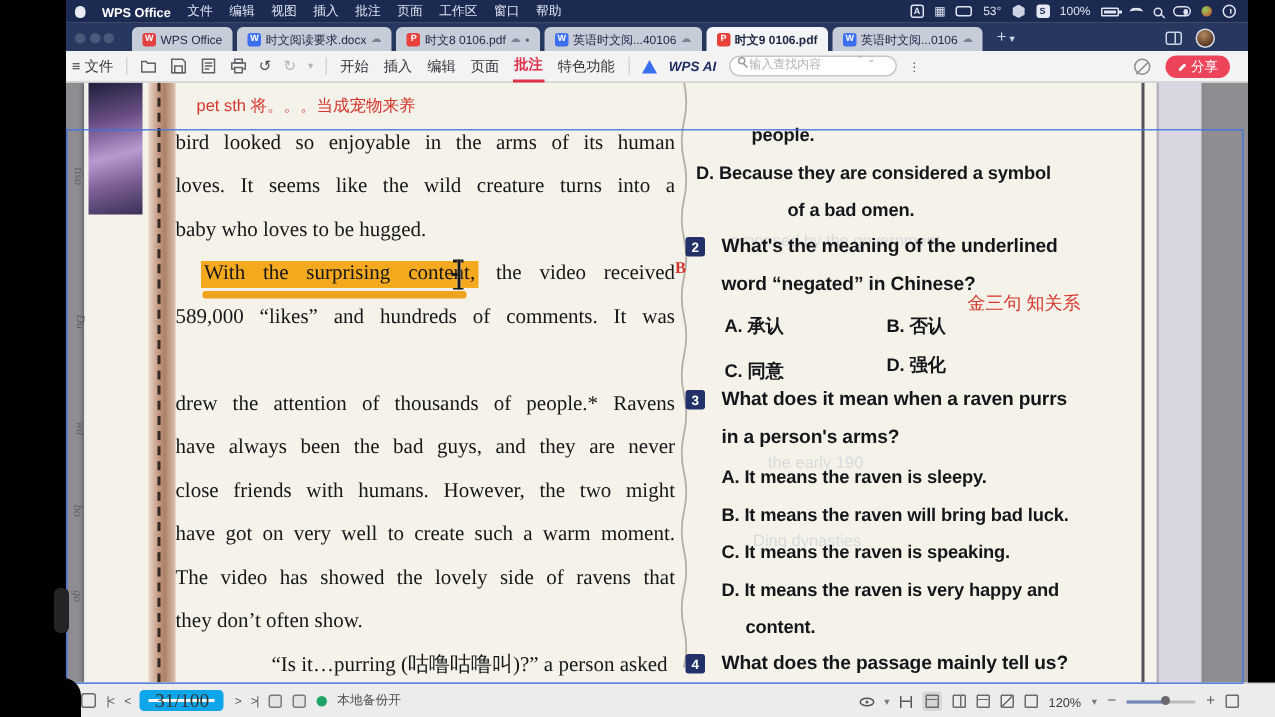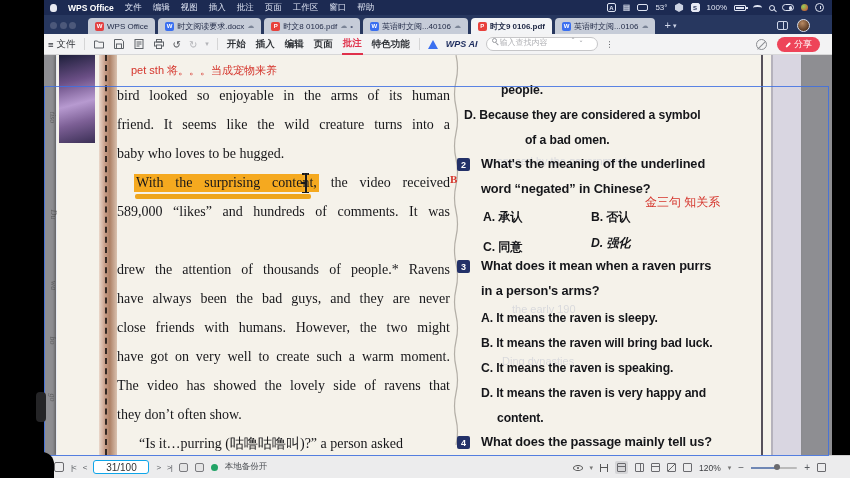--- a/index.html
+++ b/index.html
@@ -51,21 +51,21 @@
             background:radial-gradient(circle at 40% 30%, #b98a63, #5a3a24 70%, #2c1a10); border:1px solid #d8dce8; }
 
   
   #toolbar { position:absolute; left:0; top:34px; width:850px; height:21px; background:#f3f3f4;
              border-bottom:1px solid #d7d7d8; display:flex; align-items:center; padding-left:48px; gap:8px; z-index:5; }
   .tb-file { font-size:9.5px; color:#2f3237; display:flex; align-items:center; gap:3px; }
   .tb-sep { width:1px; height:12px; background:#d5d5d6; }
   .icon-btn { display:flex; align-items:center; }
   .glyph-btn { font-size:10px; color:#4a4d52; }
   .glyph-btn.dim { color:#b3b4b8; }
-  .rtab { font-size:9.5px; color:#2f3237; padding:3px 1px; white-space:nowrap;font-weight:bold; }
+  .rtab { font-size:9.5px; color:#2f3237; padding:3px 1px; white-space:nowrap; }
   .rtab.active { color:#e0314b; font-weight:bold; border-bottom:2px solid #e0314b; }
   .ai-logo { width:0; height:0; border-left:5px solid transparent; border-right:5px solid transparent;
              border-bottom:9px solid #3a6ff0; filter:hue-rotate(0deg); }
   .ai-text { font-size:9px; font-weight:bold; font-style:italic; color:#1d2c5e; }
   #searchbox { display:flex; align-items:flex-start; gap:3px; width:112px; height:14px; background:#fff;
                border:1px solid #c6c6c8; border-radius:7px; padding:0 5px; }
   .mag2 { width:5px; height:5px; border:1px solid #9a9ca1; border-radius:50%; position:relative; flex:none; }
   .mag2 i { position:absolute; right:-2.5px; bottom:-2px; width:3.5px; height:1px; background:#9a9ca1; transform:rotate(45deg); }
   #searchbox input { border:none; outline:none; background:transparent; font-size:8px; width:68px; color:#333; }
   #searchbox input::placeholder { color:#b0b1b5; }
@@ -114,22 +114,22 @@
   #cursor .t { position:absolute; left:1px; top:0; width:7px; height:1.5px; background:#1a1a1a; }
   #cursor .b { position:absolute; left:1px; bottom:0; width:7px; height:1.5px; background:#1a1a1a; }
   #cursor .m { position:absolute; left:0; top:9px; width:4px; height:1.5px; background:#1a1a1a; }
 
   
   #statusbar { position:absolute; left:0; top:455px; width:850px; height:23px; background:#ececed;
                border-top:1px solid #cfcfd0; display:flex; align-items:center; padding-left:54px; gap:7px;
                font-size:8.5px; color:#4a4d52; z-index:60; }
   .sb-ic { width:10px; height:10px; border:1px solid #6a6a6e; border-radius:2px; }
   .navg { font-size:8px; color:#55585d; letter-spacing:-1px; }
-  #pagebox { width:56px; height:14px; background:#fff; border:1px solid #0ea5e9; border-radius:3px;
-             display:flex; align-items:center; justify-content:center; font-size:10px; color:#333; }
+  #pagebox { width:56px; height:14px; background:#fff; border:6px solid #0ea5e9; border-radius:3px;
+             display:flex; align-items:center; justify-content:center; font-size:13px; color:#333;font-family:Liberation Serif, serif; }
   .sq { width:9px; height:9px; border:1px solid #7a7a7e; border-radius:2px; background:#e4e4e5; }
   .gdot { width:7px; height:7px; border-radius:50%; background:#21a366; }
   #sb-right { position:absolute; right:24px; top:0; height:23px; display:flex; align-items:center; gap:7px; }
   .eye { width:10px; height:6px; border:1px solid #555; border-radius:50%; position:relative; }
   .eye i { position:absolute; left:3px; top:1px; width:2.5px; height:2.5px; border-radius:50%; background:#555; }
   .fitH { width:8px; height:8px; border-left:1.5px solid #555; border-right:1.5px solid #555; position:relative; }
   .fitH i { position:absolute; left:0; right:0; top:3px; height:1.5px; background:#555; }
   .pgic { width:9px; height:9px; border:1px solid #6a6a6e; border-radius:1px; position:relative; }
   .pgic.two i { position:absolute; left:3.5px; top:0; bottom:0; width:1px; background:#6a6a6e; }
   .pgic.lines { background:linear-gradient(#6a6a6e 1px,transparent 1px) 0 2px/100% 3px no-repeat padding-box; }
@@ -301,31 +301,31 @@
         <i></i>
       </div>
 
     <span class="mfrag" style="left:-10px; top:58px;">tiso</span>
     <span class="mfrag" style="left:-8px; top:155px;">Du</span>
     <span class="mfrag" style="left:-8px; top:226px;">wa</span>
     <span class="mfrag" style="left:-9px; top:281px;">bo</span>
     <span class="mfrag" style="left:-9px; top:338px;">go</span>
 
     <div class="line j" style="top:26px;">bird looked so enjoyable in the arms of its human</div>
-    <div class="line j" style="top:55px;">friend. It seems like the wild creature turns into a</div>
+    <div class="line j" style="top:55px;">loves. It seems like the wild creature turns into a</div>
     <div class="line" style="top:84px;">baby who loves to be hugged.</div>
     <div class="line j indent" style="top:113px;"><span class="hl">With the surprising content,</span><span> the video received</span></div>
     <div class="line j" style="top:142px;">589,000 “likes” and hundreds of comments. It was</div>
     <div class="line j" style="top:200px;">drew the attention of thousands of people.* Ravens</div>
     <div class="line j" style="top:229px;">have always been the bad guys, and they are never</div>
     <div class="line j" style="top:258px;">close friends with humans. However, the two might</div>
     <div class="line j" style="top:287px;">have got on very well to create such a warm moment.</div>
     <div class="line j" style="top:316px;">The video has showed the lovely side of ravens that</div>
     <div class="line" style="top:345px;">they don’t often show.</div>
-    <div class="line indent2" style="top:374px;">“Is it…purring (咕噜咕噜叫)?” a person asked</div>
+    <div class="line indent2" style="top:374px;margin-left:42px;">“Is it…purring (咕噜咕噜叫)?” a person asked</div>
 
     <div class="hlbar"></div>
     <span class="rnote" style="left:74px; top:8px;">pet sth 将。。。当成宠物来养</span>
 
     <svg class="wavy" width="10" height="400">
       <path d="M5 0 q3 13 0 26 t0 26 t0 26 t0 26 t0 26 t0 26 t0 26 t0 26 t0 26 t0 26 t0 26 t0 26 t0 26 t0 26 t0 26" stroke="#a39d96" stroke-width="1.2" fill="none" opacity=".8"></path>
     </svg>
 
     <span class="ghost" style="left:430px; top:100px;">proposed by the government</span>
     <span class="ghost" style="left:455px; top:248px;">the early 190</span>
@@ -334,21 +334,21 @@
     <span class="qline" style="left:444px; top:28px;">people.</span>
     <span class="qline" style="left:407px; top:53px;">D. Because they are considered a symbol</span>
     <span class="qline" style="left:468px; top:78px;">of a bad omen.</span>
 
     <span class="qnum" style="left:400px; top:103px;">2</span>
     <span class="qline qmain" style="left:424px; top:101px;">What's the meaning of the underlined</span>
     <span class="qline qmain" style="left:424px; top:126px;">word “negated” in Chinese?</span>
     <span class="qline" style="left:426px; top:154px;">A. 承认</span>
     <span class="qline" style="left:534px; top:154px;">B. 否认</span>
     <span class="qline" style="left:426px; top:184px;">C. 同意</span>
-    <span class="qline" style="left:534px; top:180px;font-style:italic;">D. 强化</span>
+    <span class="qline" style="left:534px; top:180px;">D. 强化</span>
 
     <span class="qnum" style="left:400px; top:205px;">3</span>
     <span class="qline qmain" style="left:424px; top:203px;">What does it mean when a raven purrs</span>
     <span class="qline qmain" style="left:424px; top:228px;">in a person's arms?</span>
     <span class="qline" style="left:424px; top:256px;">A. It means the raven is sleepy.</span>
     <span class="qline" style="left:424px; top:281px;">B. It means the raven will bring bad luck.</span>
     <span class="qline" style="left:424px; top:306px;">C. It means the raven is speaking.</span>
     <span class="qline" style="left:424px; top:331px;">D. It means the raven is very happy and</span>
     <span class="qline" style="left:440px; top:356px;">content.</span>
 

